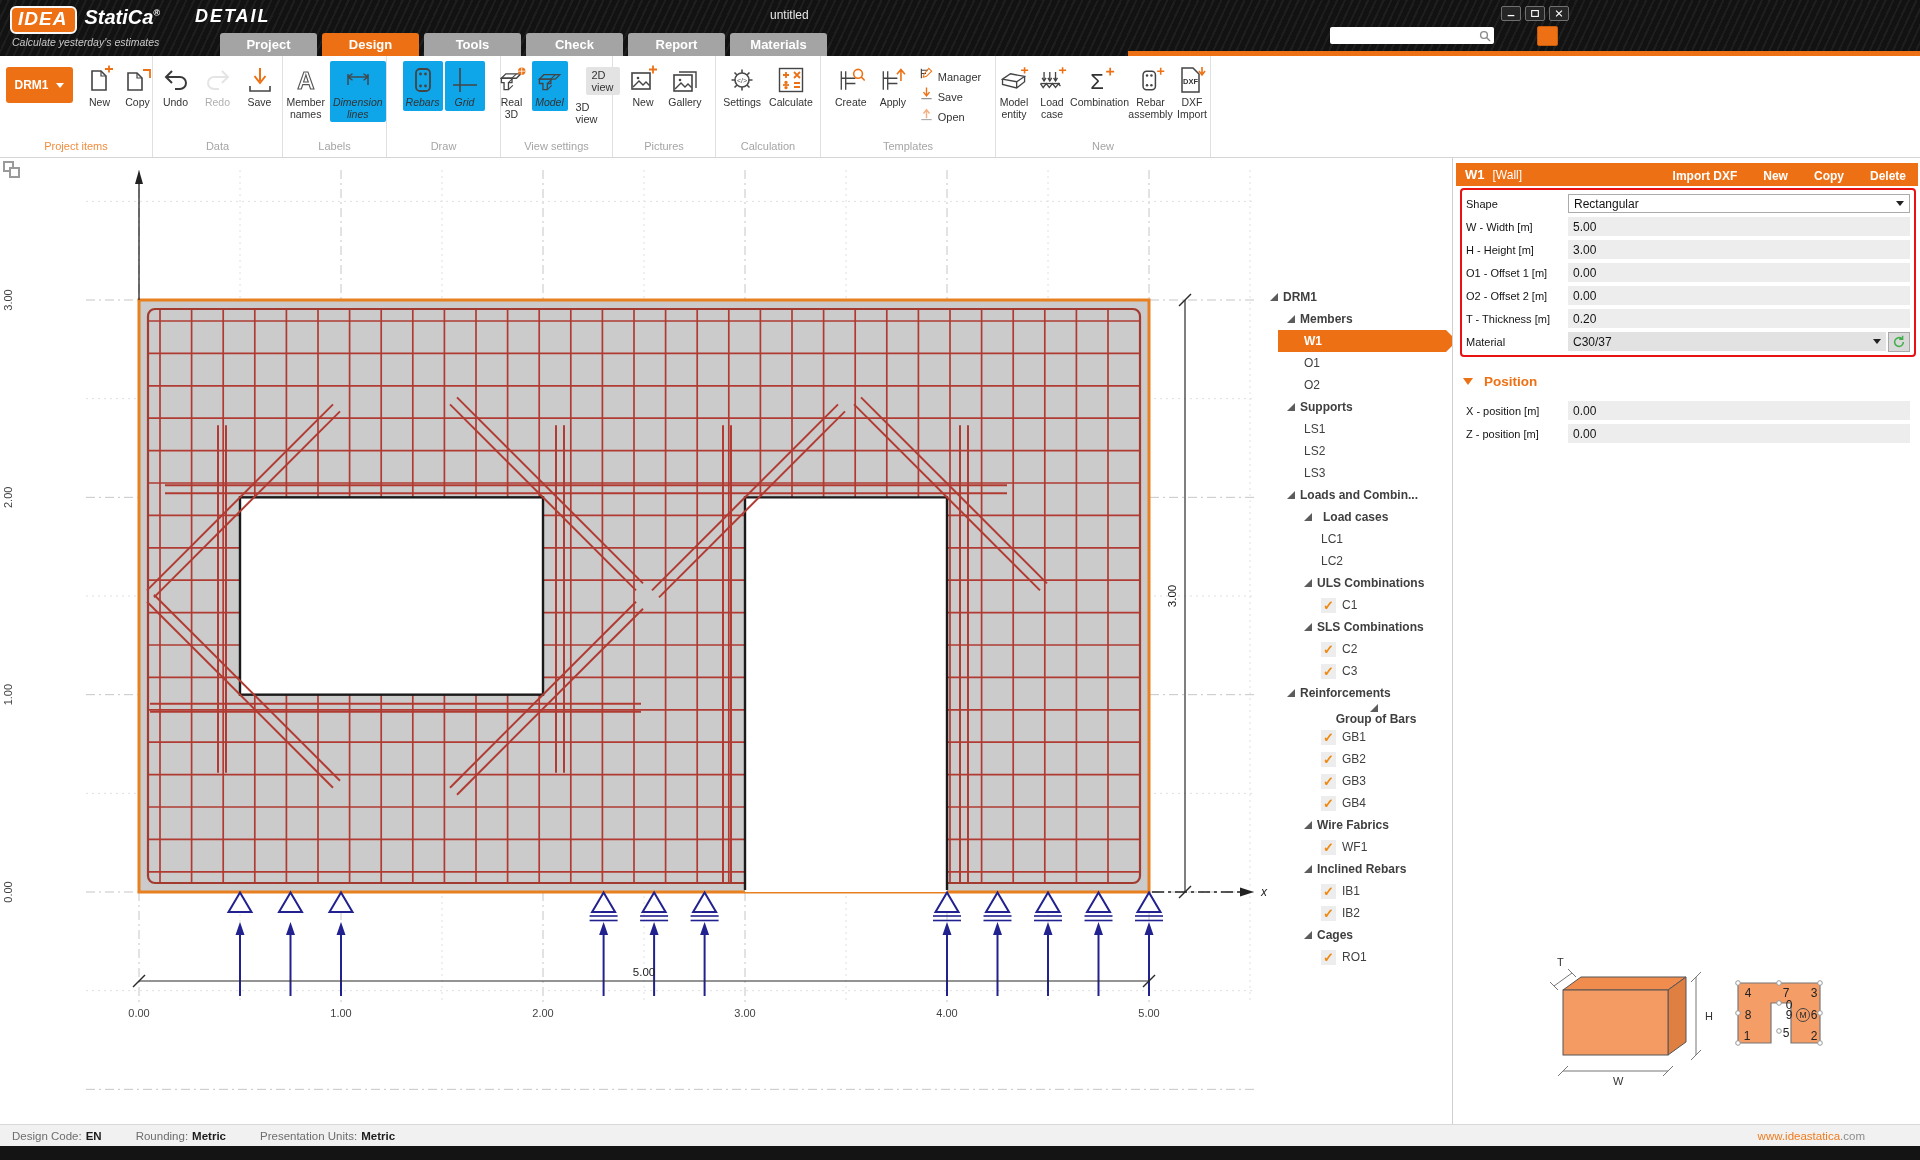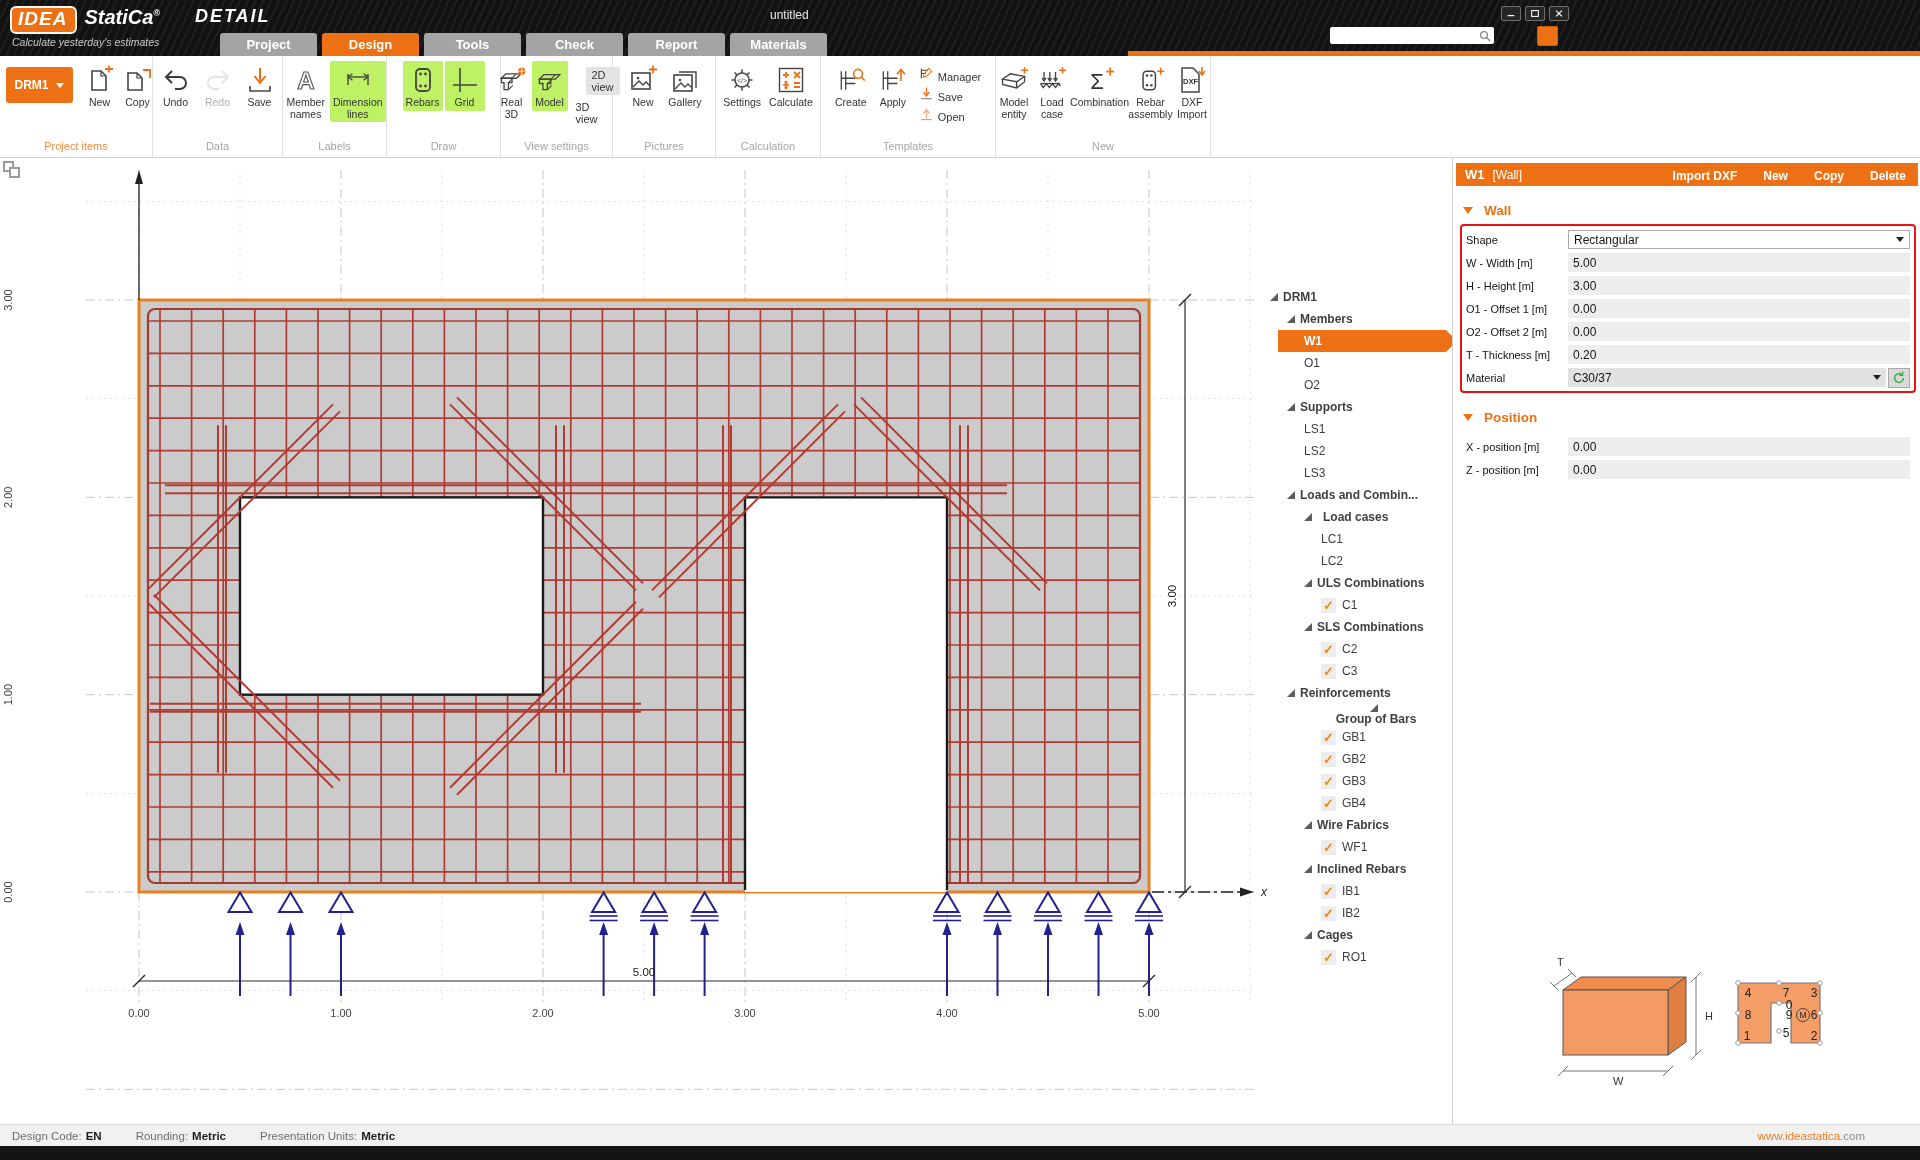--- a/index.html
+++ b/index.html
@@ -35,21 +35,21 @@
   .tab-underline { position:absolute; right:0; bottom:0; width:792px; height:5px; background:#ed7114; }
 
   
   .ribbon { width:1920px; height:102px; background:#fff; border-bottom:1px solid #d5d5d5;
     display:flex; align-items:stretch; }
   .rgroup { border-right:1px solid #e0e0e0; display:flex; flex-direction:column; flex:0 0 auto; }
   .ritems { flex:1; display:flex; justify-content:center; align-items:flex-start; gap:2px; padding-top:5px; }
   .rlabel { height:17px; text-align:center; font-size:11px; color:#a5a5a5; }
   .rlabel.accent { color:#ef8d3f; }
   .rbtn { display:flex; flex-direction:column; align-items:center; padding:2px 3px; border-radius:2px; min-width:36px; }
-  .rbtn.active { background:#bef264; }
+  .rbtn.active { background:#0ea5e9;font-style:italic; }
   .rbtn.disabled { opacity:.4; }
   .ric { width:34px; height:33px; display:flex; align-items:center; justify-content:center; }
   .ric svg { width:30px; height:30px; }
   .rcap { font-size:10.5px; line-height:11.5px; color:#333; text-align:center; white-space:pre-line; margin-top:1px; }
   .drm { margin:6px 7px 0 9px; height:36px; background:#ed7114; border-radius:3px; color:#fff;
     font-size:12px; font-weight:bold; display:flex; align-items:center; gap:7px; padding:0 9px; }
   .drm .dcaret { width:0; height:0; border-left:4px solid transparent; border-right:4px solid transparent; border-top:5px solid #fff; }
   .vstack { display:flex; flex-direction:column; gap:4px; padding-top:6px; }
   .vbtn { font-size:11px; color:#333; padding:2px 6px; border-radius:2px; }
   .vbtn.active { background:#e3e3e3;margin-left:16px; }
@@ -804,24 +804,20 @@
     </div>
 
   <aside class="props">
     <div class="phead">
       <span class="pid">W1</span>
       <span class="ptype">[Wall]</span>
       <span class="spacer"></span>
       <span id="pactions"><span class="pab">Import DXF</span><span class="pab">New</span><span class="pab">Copy</span><span class="pab">Delete</span></span>
     </div>
     <div id="psections">
-        <div class="psec-h">
-          <span class="tri"></span>
-          <span class="psec-t">Wall</span>
-        </div>
         <div class="rows redbox">
           <div class="prow">
             <span class="plab">Shape</span>
             <div class="pfld sel">
               <span class="ftext">Rectangular</span>
               <span class="caret"></span>
             </div>
           </div>
           <div class="prow">
             <span class="plab">W - Width [m]</span>

